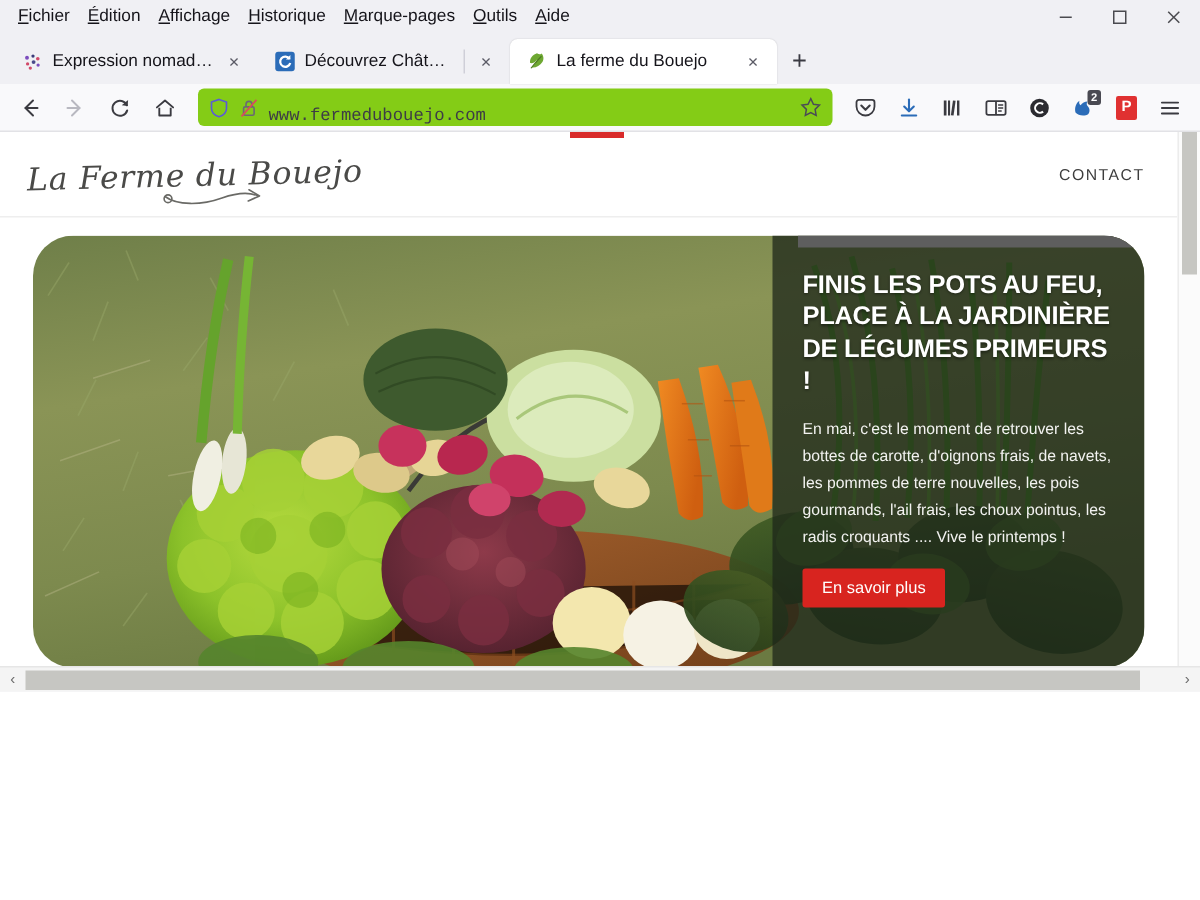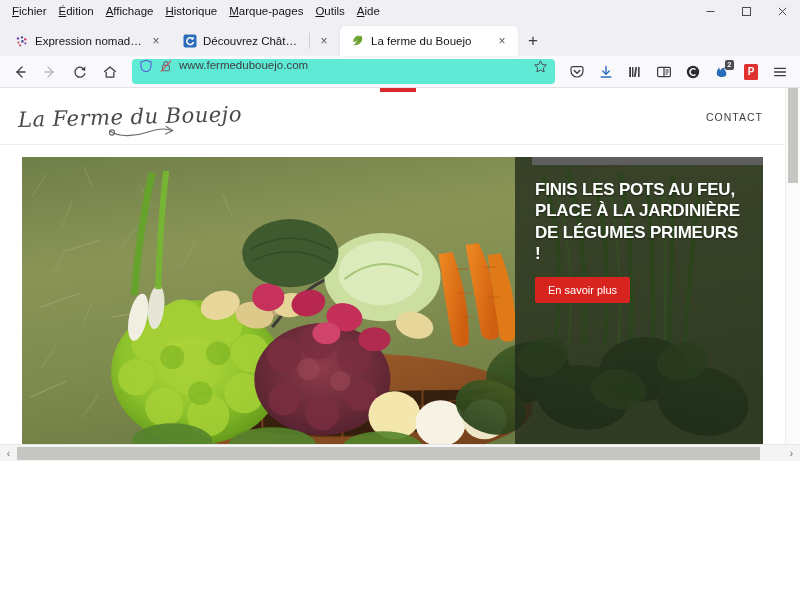--- a/index.html
+++ b/index.html
@@ -79,22 +79,22 @@
     border-bottom: 1px solid #e2e2e6;
   }
   .navbtn {
     width: 28px; height: 26px; display: flex;
     align-items: center; justify-content: center; color: #3b3b41;
     border-radius: 4px;
   }
   .navbtn.dim { color: #b8b8c0; }
   .urlbar {
     flex: 1 1 auto; height: 25px; margin: 0 6px;
-    background: #5eead4; border-radius: 4px;
-    display: flex; align-items: flex-start; gap: 6px; padding: 0 7px;
+    background: #84cc16; border-radius: 4px;
+    display: flex; align-items: flex-end; gap: 6px; padding: 0 7px; font-family: Liberation Mono, monospace;
   }
   .url-text {
     flex: 1 1 auto; font-size: 11.5px; color: #3d3d45;
     white-space: nowrap; overflow: hidden;
   }
   .toolbar-right { display: flex; align-items: center; gap: 1px; }
   .tbicon {
     width: 28px; height: 26px; display: flex;
     align-items: center; justify-content: center;
     position: relative; color: #3b3b41;
@@ -146,21 +146,21 @@
     height: 1px; background: #eeeeee;
   }
   .red-sliver {
     position: absolute; left: 380px; top: 0;
     width: 36px; height: 4px; background: #d92b2b;
   }
 
   
   .hero {
     margin: 12px 22px 0 22px; height: 288px;
-    position: relative; overflow: hidden;
+    position: relative; overflow: hidden; border-radius: 27px;
   }
   .hero-photo { position: absolute; inset: 0; }
   .hero-topband {
     position: absolute; left: 510px; right: 0; top: 0;
     height: 8px; background: #5e5e5e; z-index: 3;
   }
   .hero-overlay {
     position: absolute; right: 0; top: 0; bottom: 0; width: 248px;
     background: rgba(28,38,26,.74); z-index: 2;
     padding: 22px 18px 0 20px; color: #fff;
@@ -610,20 +610,21 @@
             <ellipse cx="150" cy="284" rx="40" ry="18"></ellipse>
             <ellipse cx="250" cy="288" rx="44" ry="18"></ellipse>
             <ellipse cx="360" cy="290" rx="40" ry="16"></ellipse>
           </g>
         </svg>
 
         <div class="hero-topband"></div>
 
         <div class="hero-overlay">
           <div class="hero-title">FINIS LES POTS AU FEU, PLACE À LA JARDINIÈRE DE LÉGUMES PRIMEURS !</div>
+          <div class="hero-body">En mai, c'est le moment de retrouver les bottes de carotte, d'oignons frais, de navets, les pommes de terre nouvelles, les pois gourmands, l'ail frais, les choux pointus, les radis croquants .... Vive le printemps !</div>
           <a class="hero-cta">En savoir plus</a>
         </div>
       </div>
 
       <div class="section2">
         <svg class="plant-art" viewBox="0 0 250 125">
 
           <path d="M22 22 q16 14 38 18 q44 10 74 38 q26 24 56 16 q22 -6 38 -22" fill="none" stroke="#7aa347" stroke-width="2.6" stroke-linecap="round"></path>
           <path d="M108 70 q-8 22 4 44" fill="none" stroke="#84ad4f" stroke-width="2" stroke-linecap="round"></path>
           <path d="M150 92 q-10 16 -4 30" fill="none" stroke="#84ad4f" stroke-width="1.8" stroke-linecap="round"></path>

